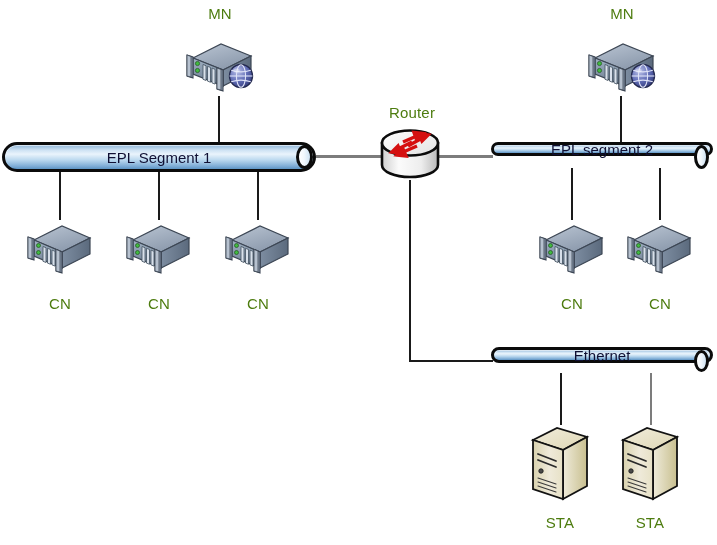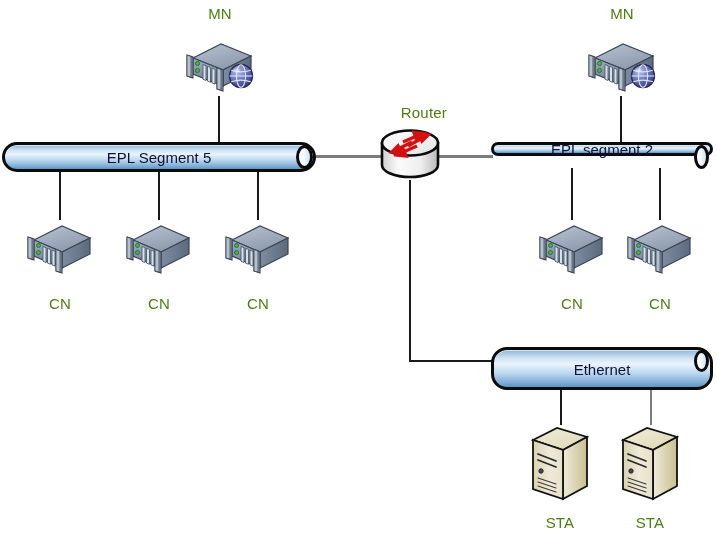--- a/index.html
+++ b/index.html
@@ -105,35 +105,35 @@
   <div class="wire" style="left:158px; top:168px; width:2px; height:52px;"></div>
   <div class="wire" style="left:257px; top:168px; width:2px; height:52px;"></div>
 
   <div class="wire" style="left:571px; top:168px; width:2px; height:52px;"></div>
   <div class="wire" style="left:659px; top:168px; width:2px; height:52px;"></div>
 
   <div class="wire" style="left:560px; top:373px; width:2px; height:52px;"></div>
   <div class="wire-gray" style="left:650px; top:373px; width:2px; height:52px;"></div>
 
   <div class="bus" style="left:2px; top:142px; width:314px; height:30px;">
-    <div class="bus-label">EPL Segment 5</div>
+    <div class="bus-label">EPL Segment 1</div>
   </div>
   <div class="bus-cap" style="left:296px; top:145px; width:17px; height:24px;"></div>
 
   <div class="bus" style="left:491px; top:142px; width:222px; height:14px;">
     <div class="bus-label">EPL segment 2</div>
   </div>
   <div class="bus-cap" style="left:694px; top:145px; width:15px; height:24px;"></div>
 
-  <div class="bus" style="left:491px; top:347px; width:222px; height:43px;">
+  <div class="bus" style="left:491px; top:347px; width:222px; height:16px;">
     <div class="bus-label">Ethernet</div>
   </div>
   <div class="bus-cap" style="left:694px; top:350px; width:15px; height:22px;"></div>
 
-  <div class="label" style="left:377px; top:104px; width:70px;text-align:right;">Router</div>
+  <div class="label" style="left:377px; top:104px; width:70px;">Router</div>
 
   <div class="router" style="left:379px; top:126px;">
     <svg width="62" height="56" viewBox="0 0 62 56" xmlns="http://www.w3.org/2000/svg">
       <defs>
         <linearGradient id="rtrSide" x1="0" y1="0" x2="1" y2="0">
           <stop offset="0%" stop-color="#cfcfcf"></stop>
           <stop offset="30%" stop-color="#fbfbfb"></stop>
           <stop offset="70%" stop-color="#ededed"></stop>
           <stop offset="100%" stop-color="#b9b9b9"></stop>
         </linearGradient>

